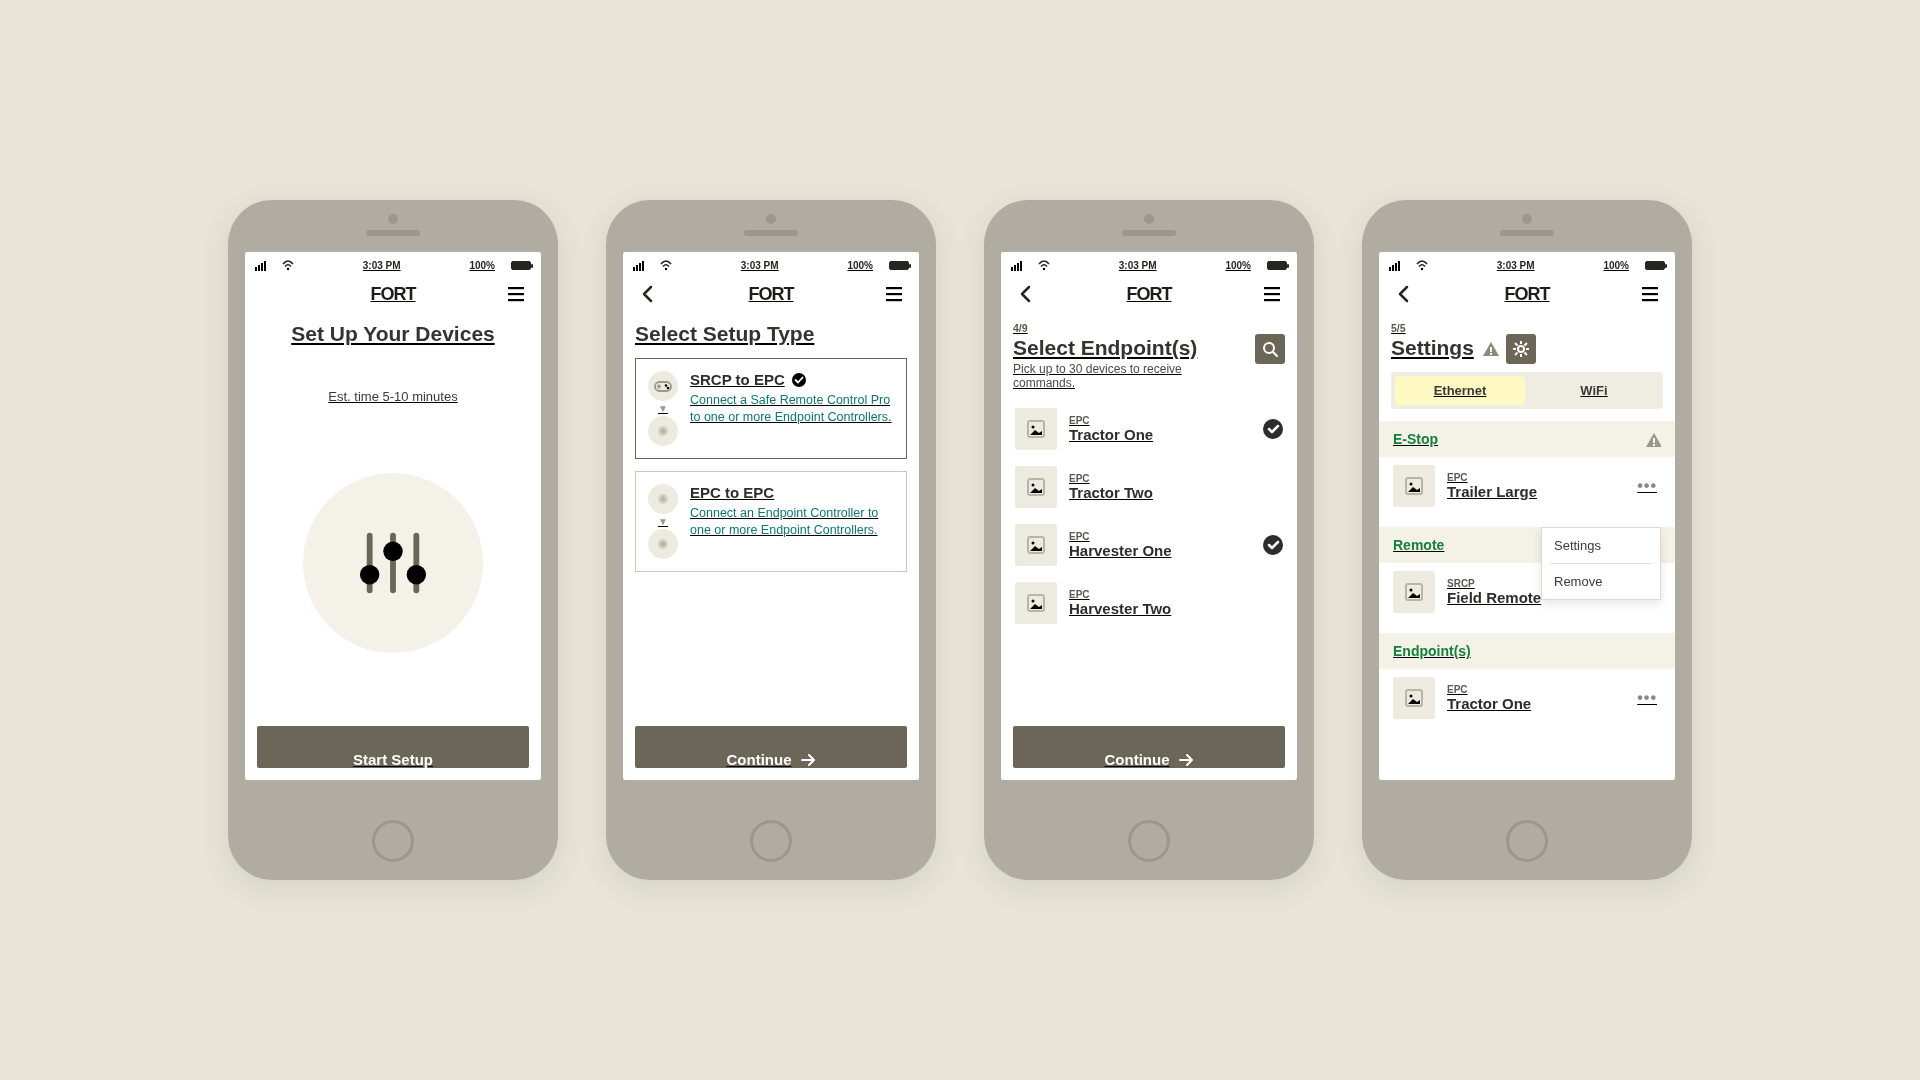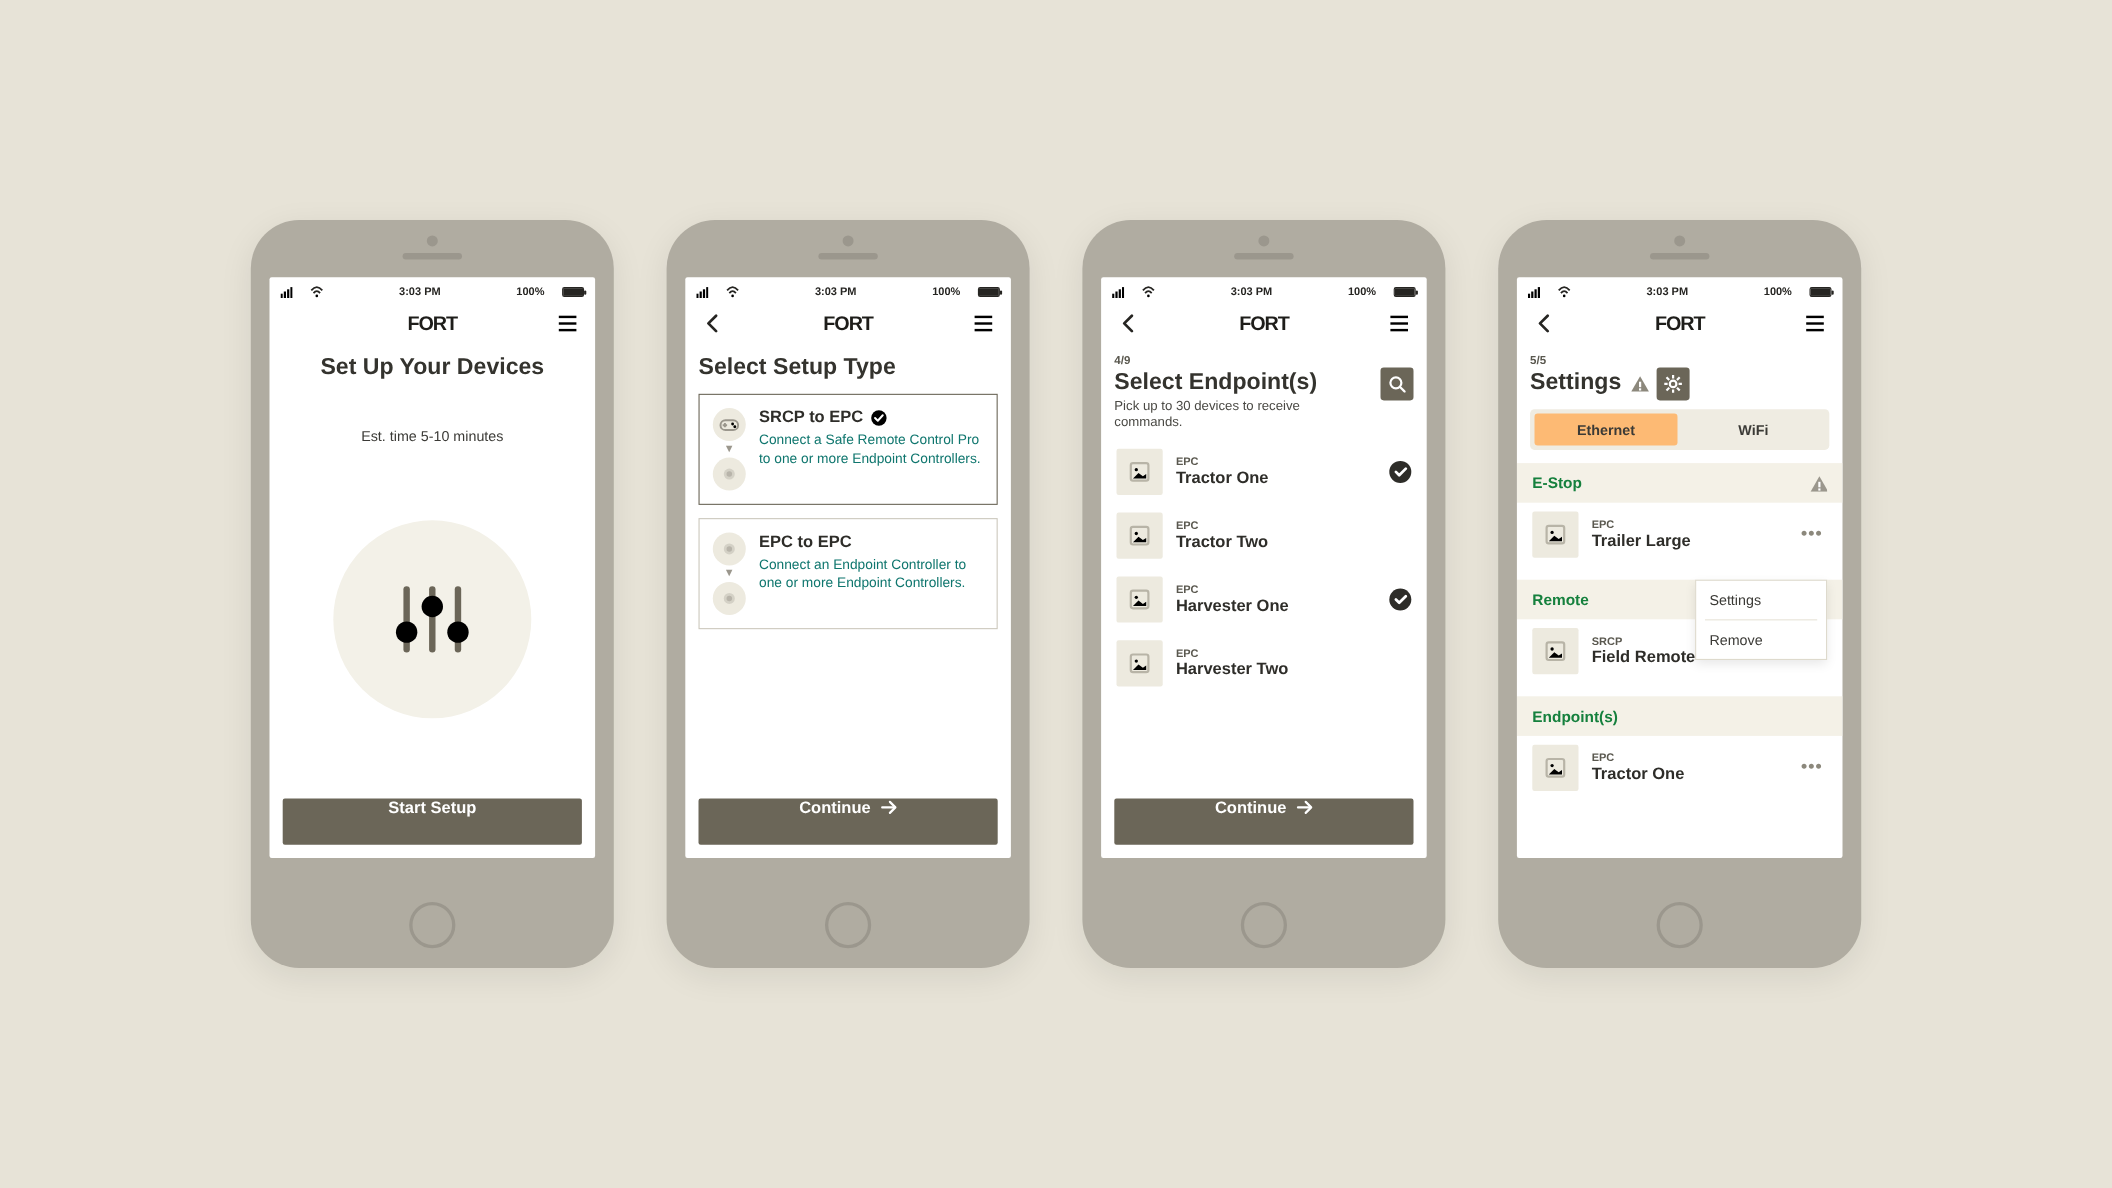--- a/index.html
+++ b/index.html
@@ -18,20 +18,21 @@
     height: 680px;
     background: #b0aca1;
     border-radius: 44px;
     position: relative;
     box-shadow: 0 8px 30px rgba(0,0,0,0.08);
     display: flex;
     flex-direction: column;
     align-items: center;
     padding-top: 36px;
     padding-bottom: 24px;
+    text-decoration: underline;
   }
   .speaker {
     width: 54px;
     height: 6px;
     background: #9b978d;
     border-radius: 3px;
     position: absolute;
     top: 30px;
     left: 50%;
     transform: translateX(-50%);
@@ -94,21 +95,21 @@
   .brand { font-weight: 900; font-family: Arial Black, Arial, sans-serif; letter-spacing: -1px; font-size:18px; color:#1e1d1a; }
   .content { flex:1; padding: 0 12px 12px; display:flex; flex-direction:column; }
   .page-title { font-size:21px; font-weight:800; color:#34332e; margin-top: 8px; }
   .subtitle { font-size:13px; color:#3b3a36; margin-top:6px; }
   .hero-circle {
     width: 180px; height:180px; border-radius:50%; background:#f3f1e8;
     margin: 32px auto 0; display:flex; align-items:center; justify-content:center;
   }
   .big-btn {
     height: 42px; background:#6b6658; color:#fff; font-size:15px; font-weight:600;
-    display:flex; align-items:flex-start; justify-content:center; gap:8px;
+    display:flex; align-items:flex-end; justify-content:center; gap:8px;
     border-radius:2px; cursor:pointer; margin-top:auto;
   }
   .card {
     border: 1.5px solid #ccc8bd; padding: 12px; display:flex; gap:12px;
     margin-top: 12px; cursor:pointer;
   }
   .card.selected { border-color: #6b6658; }
   .card-icons { display:flex; flex-direction:column; align-items:center; gap:2px; }
   .ci { width:30px; height:30px; border-radius:50%; background:#edeadf; display:flex; align-items:center; justify-content:center; color:#9b978d; }
   .arrow-down { font-size:10px; color:#9b978d; }
@@ -123,21 +124,21 @@
   .row {
     display:flex; align-items:center; gap:12px; padding: 8px 2px;
   }
   .thumb { width:42px; height:42px; background:#edeadf; display:flex; align-items:center; justify-content:center; color:#b8b4a7; border-radius:2px;}
   .row-text { flex:1; }
   .row-kicker { font-size:10px; font-weight:700; color:#5a584f; }
   .row-title { font-size:15px; font-weight:800; color:#2e2d29; }
   .check { width:20px; height:20px; border-radius:50%; background:#2e2d29; color:#fff; font-size:12px; display:flex; align-items:center; justify-content:center;}
   .tabs { display:flex; background:#efece2; border-radius:4px; padding:4px; gap:4px; margin-top:8px;}
   .tab { flex:1; text-align:center; font-size:13px; font-weight:600; color:#3b3a36; padding:7px 0; border-radius:3px; cursor:pointer;}
-  .tab.active { background:#fdba74; }
+  .tab.active { background:#fef9c3; }
   .section-header {
     margin: 12px -12px 0; padding: 10px 14px; background:#f4f1e7; font-weight:800; font-size:14px; color:#15803d;
     display:flex; align-items:center; justify-content:space-between;
   }
   .more { color:#8c887c; font-weight:900; letter-spacing:1px; cursor:pointer; padding: 2px 4px;}
   .popover {
     position:absolute; right:14px; background:#fff; border:1px solid #dedacd; box-shadow:0 4px 10px rgba(0,0,0,0.1);
     width:120px; z-index:10;
   }
   .popover .item { padding:10px 12px; font-size:13px; color:#3b3a36; cursor:pointer; }

